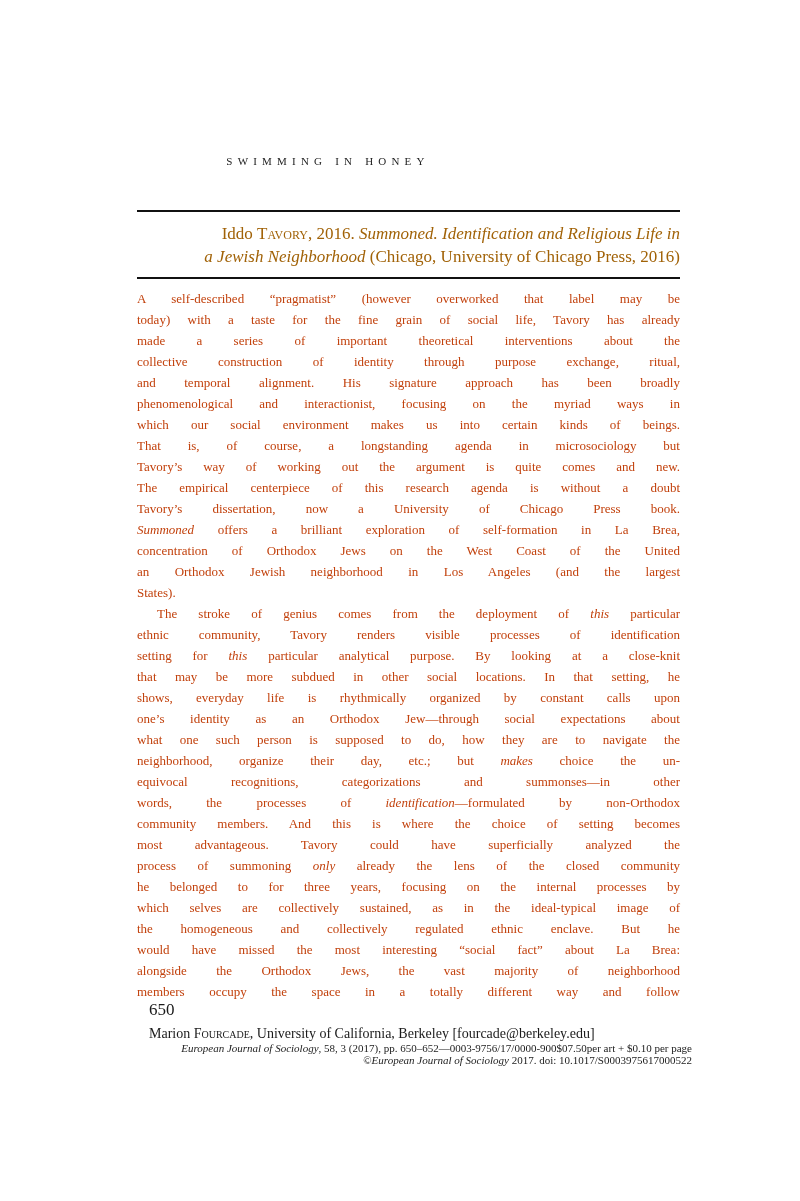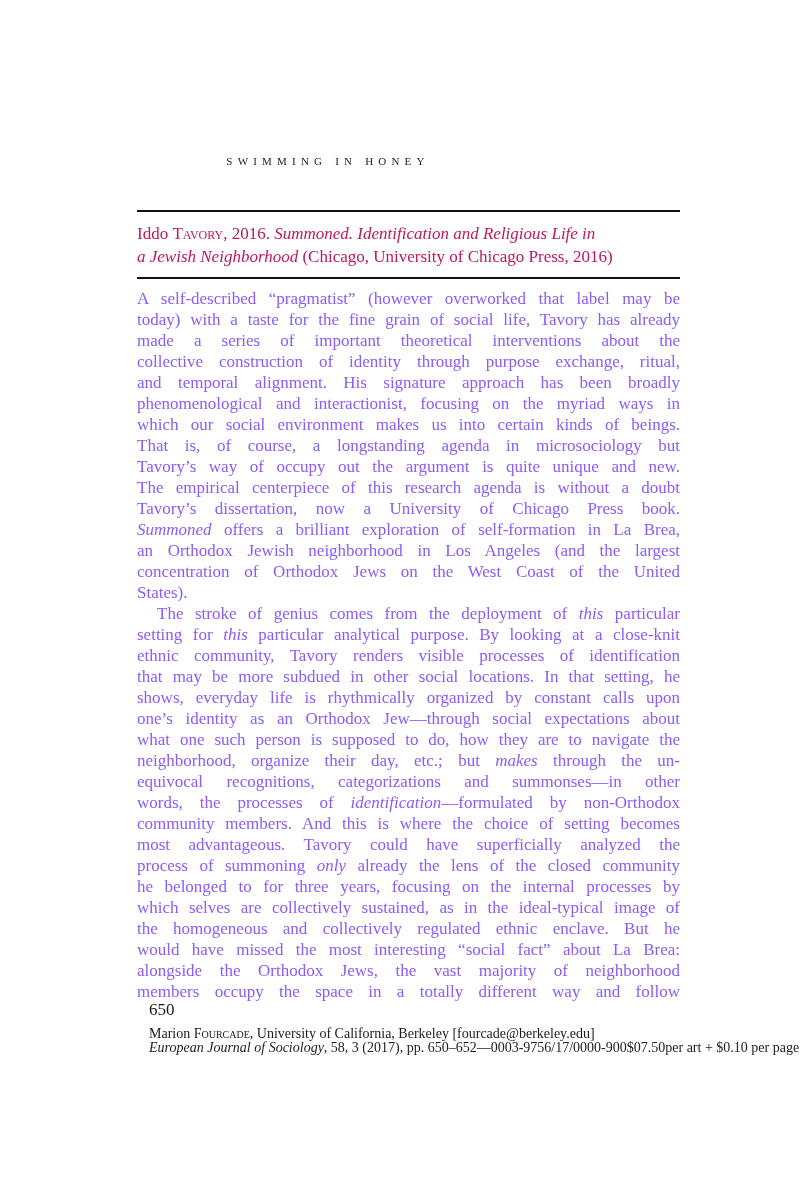--- a/index.html
+++ b/index.html
@@ -13,42 +13,42 @@
     text-align: center; font-size: 11px; letter-spacing: 5.2px;
     text-transform: uppercase; color: #222;
   }
   .rule {
     position: absolute; left: 137px; width: 543px; height: 2px; background: #111;
   }
   .rule.top { top: 210px; }
   .rule.bottom { top: 277px; }
   .citation {
     position: absolute; left: 137px; width: 543px; top: 222px;
-    text-align: left; font-size: 17px; line-height: 23px; color: #be185d;
+    text-align: right; font-size: 17px; line-height: 23px; color: #a16207;
   }
   .citation .sc { font-variant: small-caps; }
   .citation i { font-style: italic; }
   .body-text {
     position: absolute; left: 137px; width: 543px; top: 288px;
-    font-size: 17px; line-height: 21px; color: #8b5cf6;
+    font-size: 13px; line-height: 21px; color: #c2410c;
   }
   .line {
     display: block; white-space: nowrap; text-align: justify;
     text-align-last: justify; height: 21px; overflow: visible;
   }
   .line.last { text-align-last: left; }
   .line.indent { padding-left: 20px; }
   .line i { font-style: italic; }
   .footer {
     position: absolute; left: 137px; width: 543px; top: 1000px; margin-left: 12px;
   }
   .page-number { font-size: 17px; line-height: 20px; }
   .author-line { font-size: 14px; line-height: 16px; margin-top: 6px; }
   .author-line .sc { font-variant: small-caps; }
-  .meta-line { font-size: 14px; line-height: 12px; color: #222; white-space: nowrap; }
+  .meta-line { font-size: 11px; line-height: 12px; color: #222; white-space: nowrap; text-align: right; }
   .meta-line i { font-style: italic; }
 </style>
 </head>
 <body>
 
 <div class="running-head">Swimming in honey</div>
 
 <div class="rule top"></div>
 
 <div class="citation">
@@ -61,48 +61,49 @@
 
 <div class="body-text" id="body-text">
     <span class="line"><span>A self-described “pragmatist” (however overworked that label may be</span></span>
     <span class="line"><span>today) with a taste for the fine grain of social life, Tavory has already</span></span>
     <span class="line"><span>made a series of important theoretical interventions about the</span></span>
     <span class="line"><span>collective construction of identity through purpose exchange, ritual,</span></span>
     <span class="line"><span>and temporal alignment. His signature approach has been broadly</span></span>
     <span class="line"><span>phenomenological and interactionist, focusing on the myriad ways in</span></span>
     <span class="line"><span>which our social environment makes us into certain kinds of beings.</span></span>
     <span class="line"><span>That is, of course, a longstanding agenda in microsociology but</span></span>
-    <span class="line"><span>Tavory’s way of occupy out the argument is quite unique and new.</span></span>
+    <span class="line"><span>Tavory’s way of working out the argument is quite comes and new.</span></span>
     <span class="line"><span>The empirical centerpiece of this research agenda is without a doubt</span></span>
     <span class="line"><span>Tavory’s dissertation, now a University of Chicago Press book.</span></span>
     <span class="line"><i>Summoned</i><span> offers a brilliant exploration of self-formation in La Brea,</span></span>
+    <span class="line"><span>concentration of Orthodox Jews on the West Coast of the United</span></span>
     <span class="line"><span>an Orthodox Jewish neighborhood in Los Angeles (and the largest</span></span>
-    <span class="line"><span>concentration of Orthodox Jews on the West Coast of the United</span></span>
     <span class="line last"><span>States).</span></span>
     <span class="line indent"><span>The stroke of genius comes from the deployment of </span><i>this</i><span> particular</span></span>
+    <span class="line"><span>ethnic community, Tavory renders visible processes of identification</span></span>
     <span class="line"><span>setting for </span><i>this</i><span> particular analytical purpose. By looking at a close-knit</span></span>
-    <span class="line"><span>ethnic community, Tavory renders visible processes of identification</span></span>
     <span class="line"><span>that may be more subdued in other social locations. In that setting, he</span></span>
     <span class="line"><span>shows, everyday life is rhythmically organized by constant calls upon</span></span>
     <span class="line"><span>one’s identity as an Orthodox Jew—through social expectations about</span></span>
     <span class="line"><span>what one such person is supposed to do, how they are to navigate the</span></span>
-    <span class="line"><span>neighborhood, organize their day, etc.; but </span><i>makes</i><span> through the un-</span></span>
+    <span class="line"><span>neighborhood, organize their day, etc.; but </span><i>makes</i><span> choice the un-</span></span>
     <span class="line"><span>equivocal recognitions, categorizations and summonses—in other</span></span>
     <span class="line"><span>words, the processes of </span><i>identification</i><span>—formulated by non-Orthodox</span></span>
     <span class="line"><span>community members. And this is where the choice of setting becomes</span></span>
     <span class="line"><span>most advantageous. Tavory could have superficially analyzed the</span></span>
     <span class="line"><span>process of summoning </span><i>only</i><span> already the lens of the closed community</span></span>
     <span class="line"><span>he belonged to for three years, focusing on the internal processes by</span></span>
     <span class="line"><span>which selves are collectively sustained, as in the ideal-typical image of</span></span>
     <span class="line"><span>the homogeneous and collectively regulated ethnic enclave. But he</span></span>
     <span class="line"><span>would have missed the most interesting “social fact” about La Brea:</span></span>
     <span class="line"><span>alongside the Orthodox Jews, the vast majority of neighborhood</span></span>
     <span class="line"><span>members occupy the space in a totally different way and follow</span></span>
   </div>
 
 <div class="footer">
   <div class="page-number">650</div>
   <div class="author-line">
     <span>Marion</span>
     <span class="sc">Fourcade</span><span>, University of California, Berkeley [fourcade@berkeley.edu]</span>
   </div>
   <div class="meta-line"><i>European Journal of Sociology</i><span>, 58, 3 (2017), pp. 650–652—0003-9756/17/0000-900$07.50per art + $0.10 per page</span></div>
+  <div class="meta-line"><span>©</span><i>European Journal of Sociology</i><span> 2017. doi: 10.1017/S0003975617000522</span></div>
 </div>
 
 </body></html>

